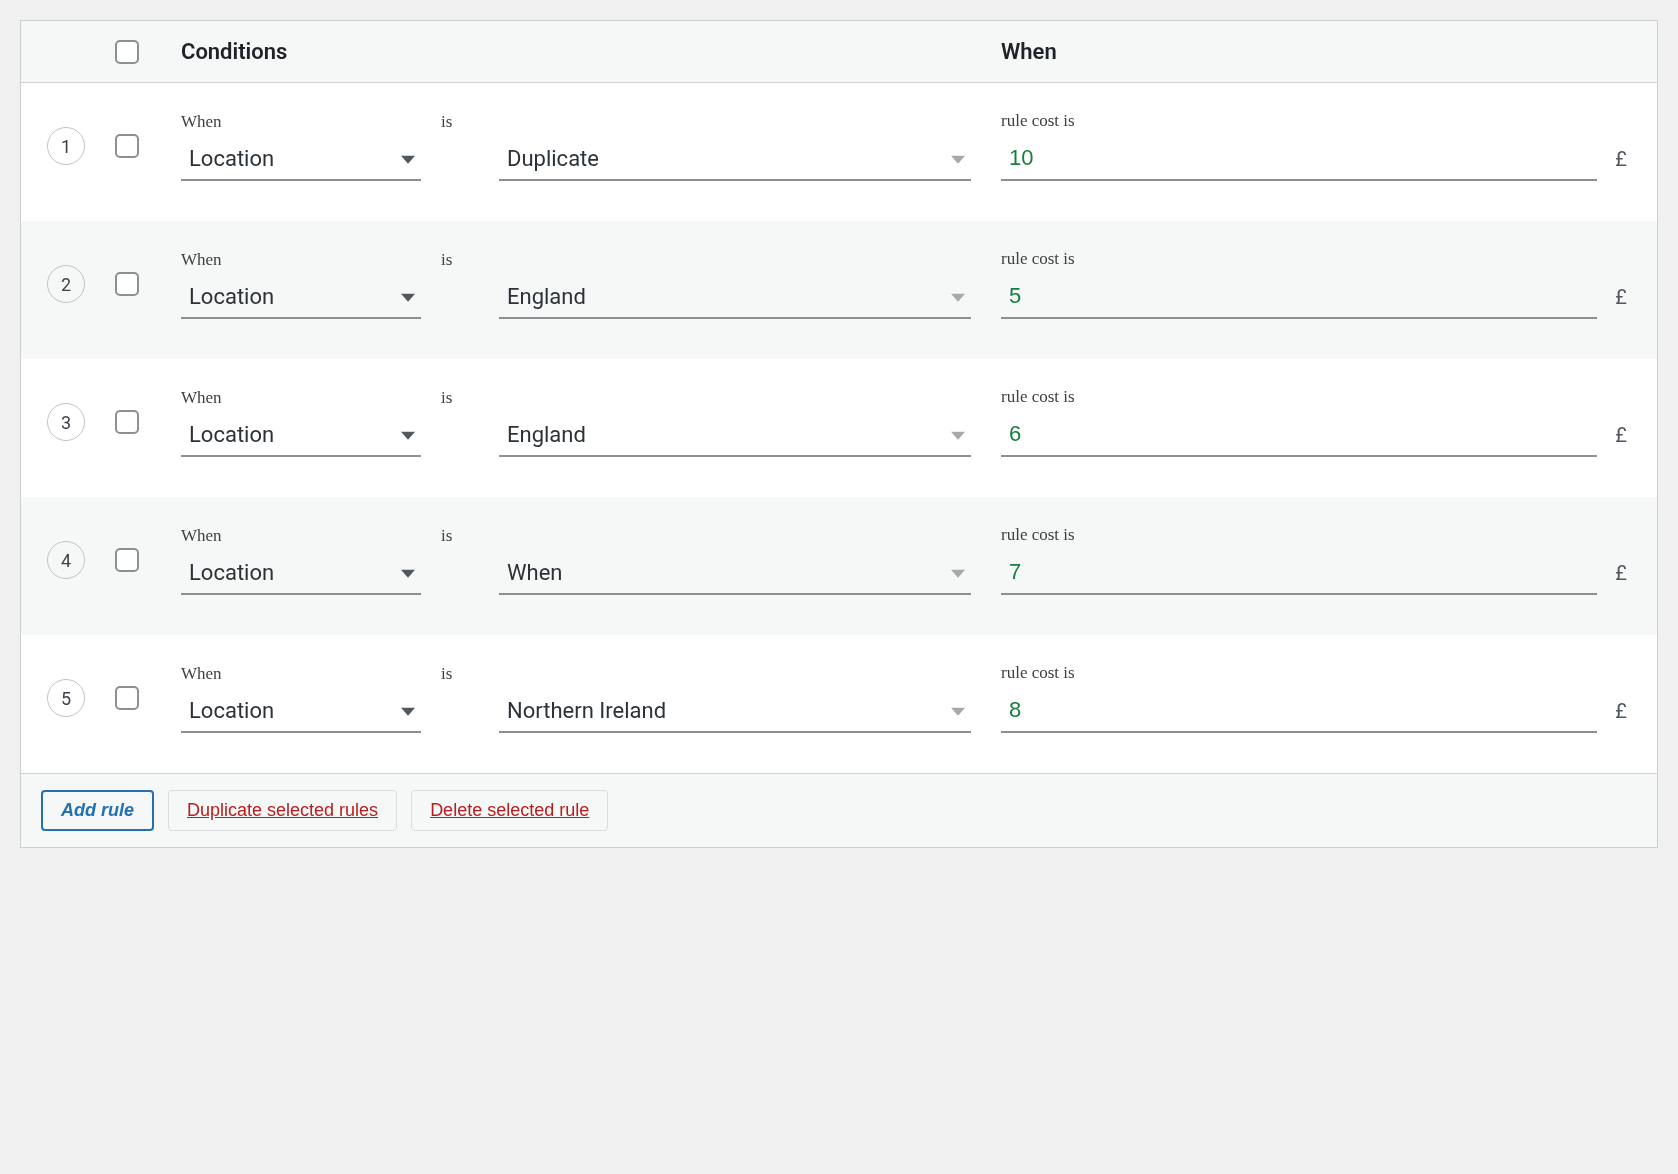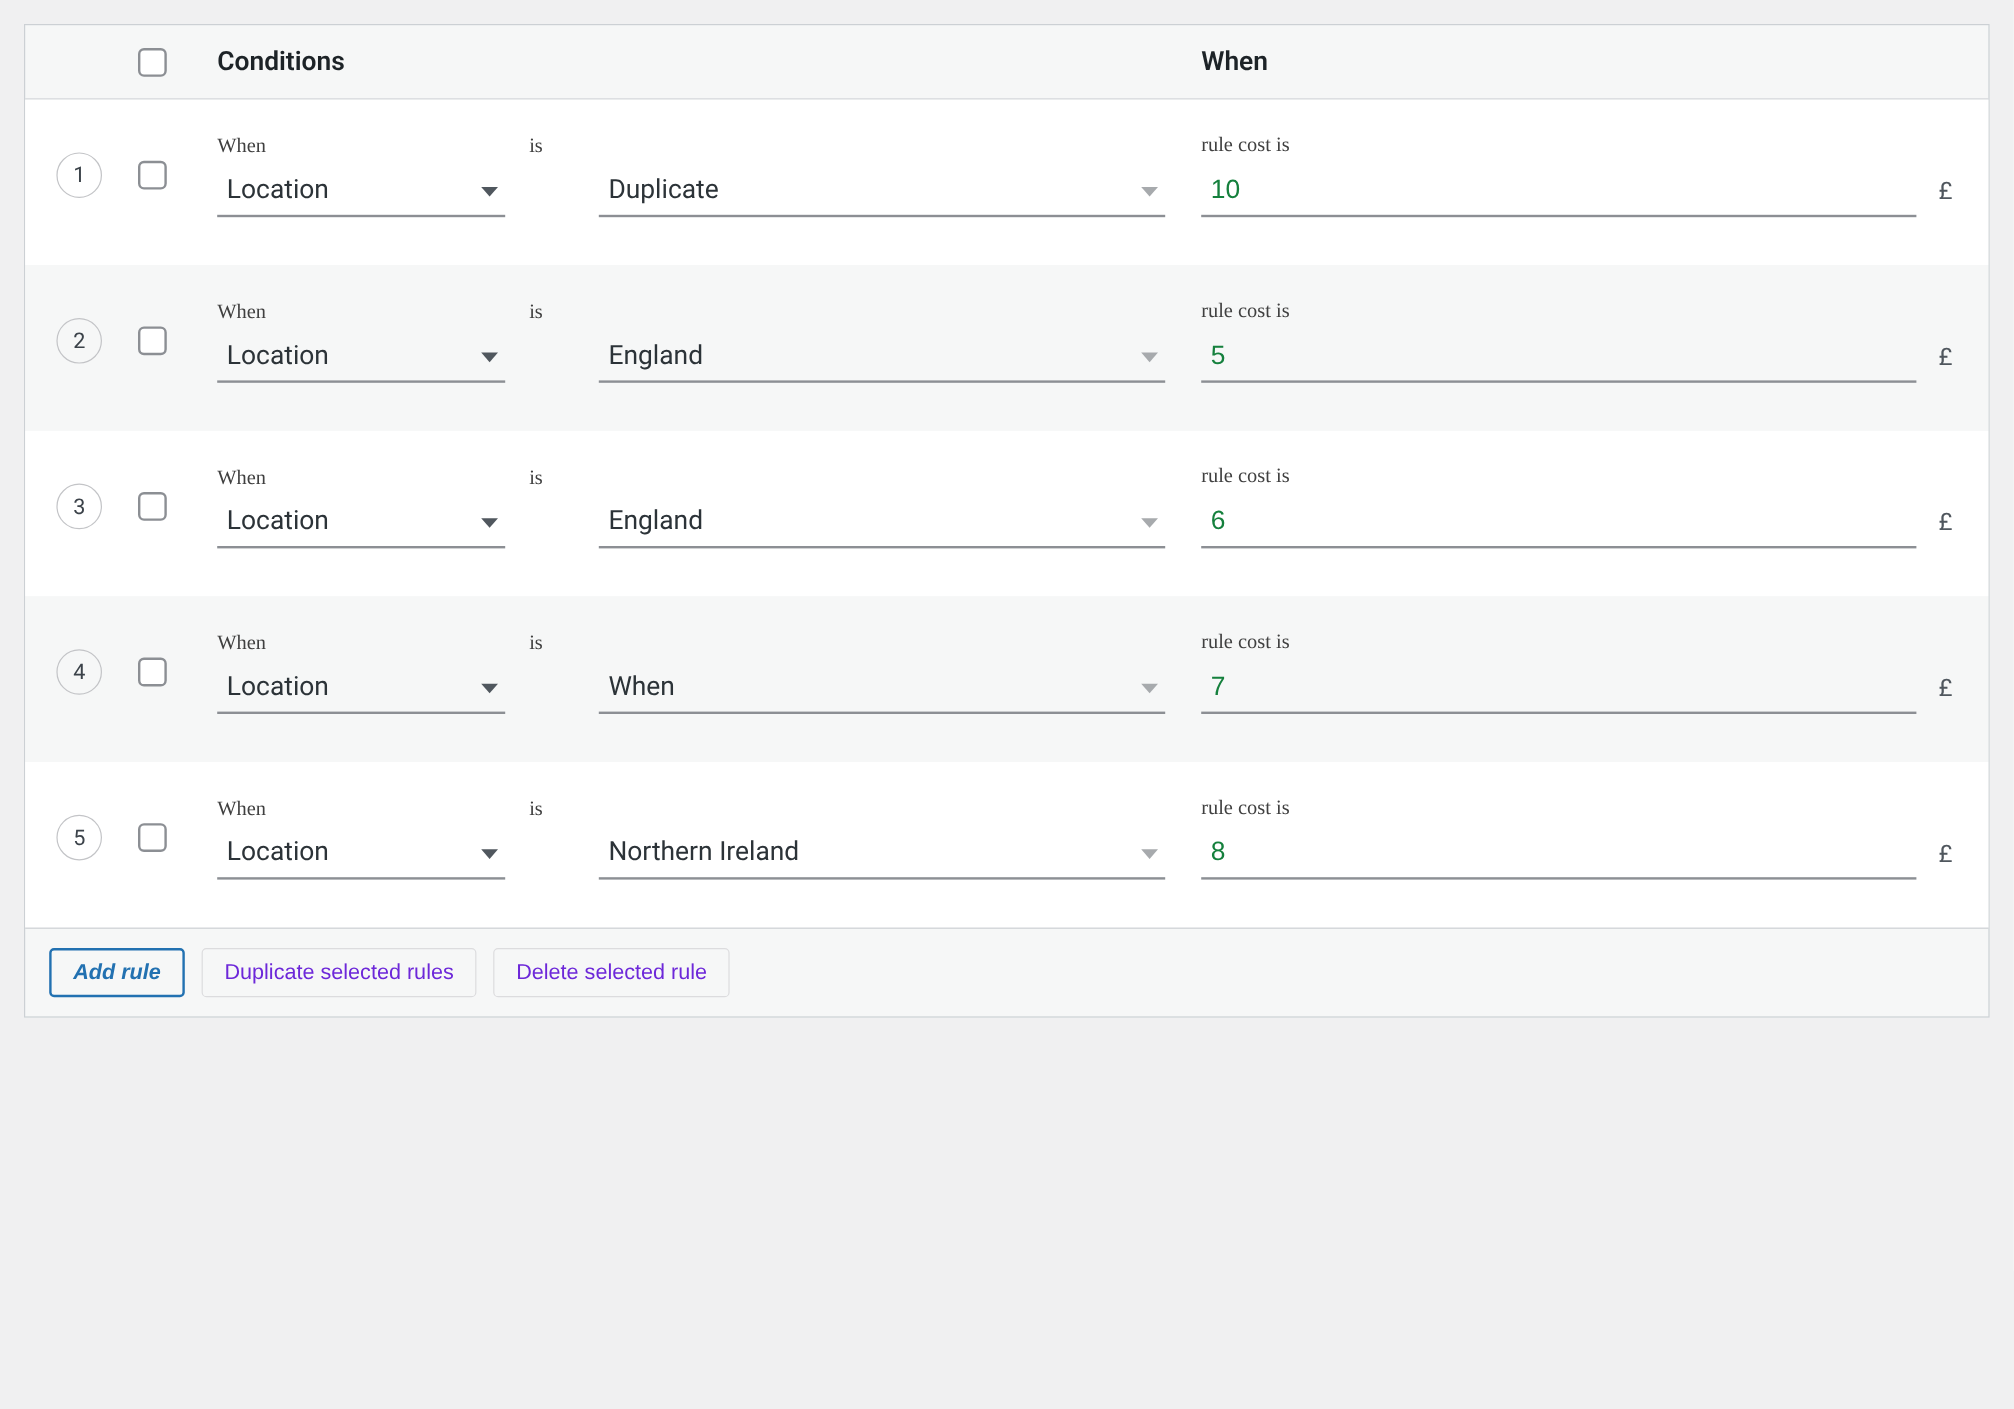--- a/index.html
+++ b/index.html
@@ -167,22 +167,23 @@
       background: #f6f7f7;
     }
     .btn-primary {
       border: 2px solid #2271b1;
       color: #2271b1;
       font-weight: 600;
       font-style: italic;
     }
     .btn-disabled {
       border: 1px solid #dcdcde;
-      color: #6d28d9;
+      color: #b91c1c;
       cursor: default;
+      text-decoration: underline;
     }
   </style>
 </head>
 <body>
 
 <div class="panel">
 
   <div class="header-row">
     <div></div>
     <div class="check-cell">

